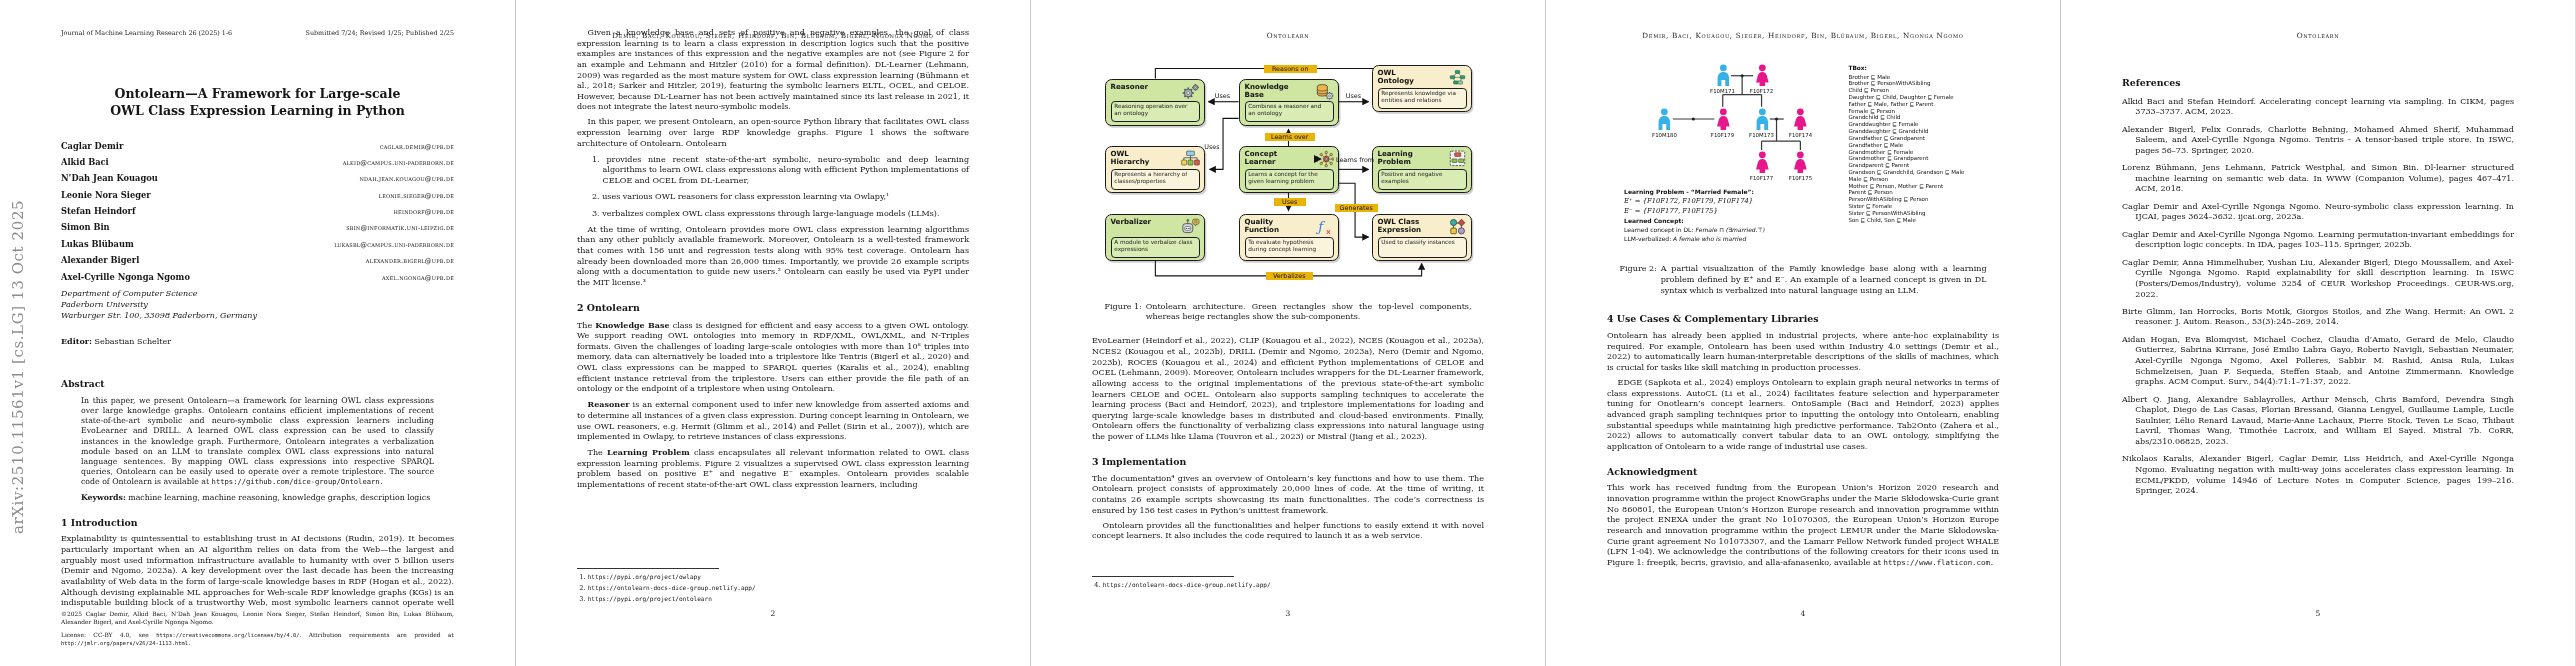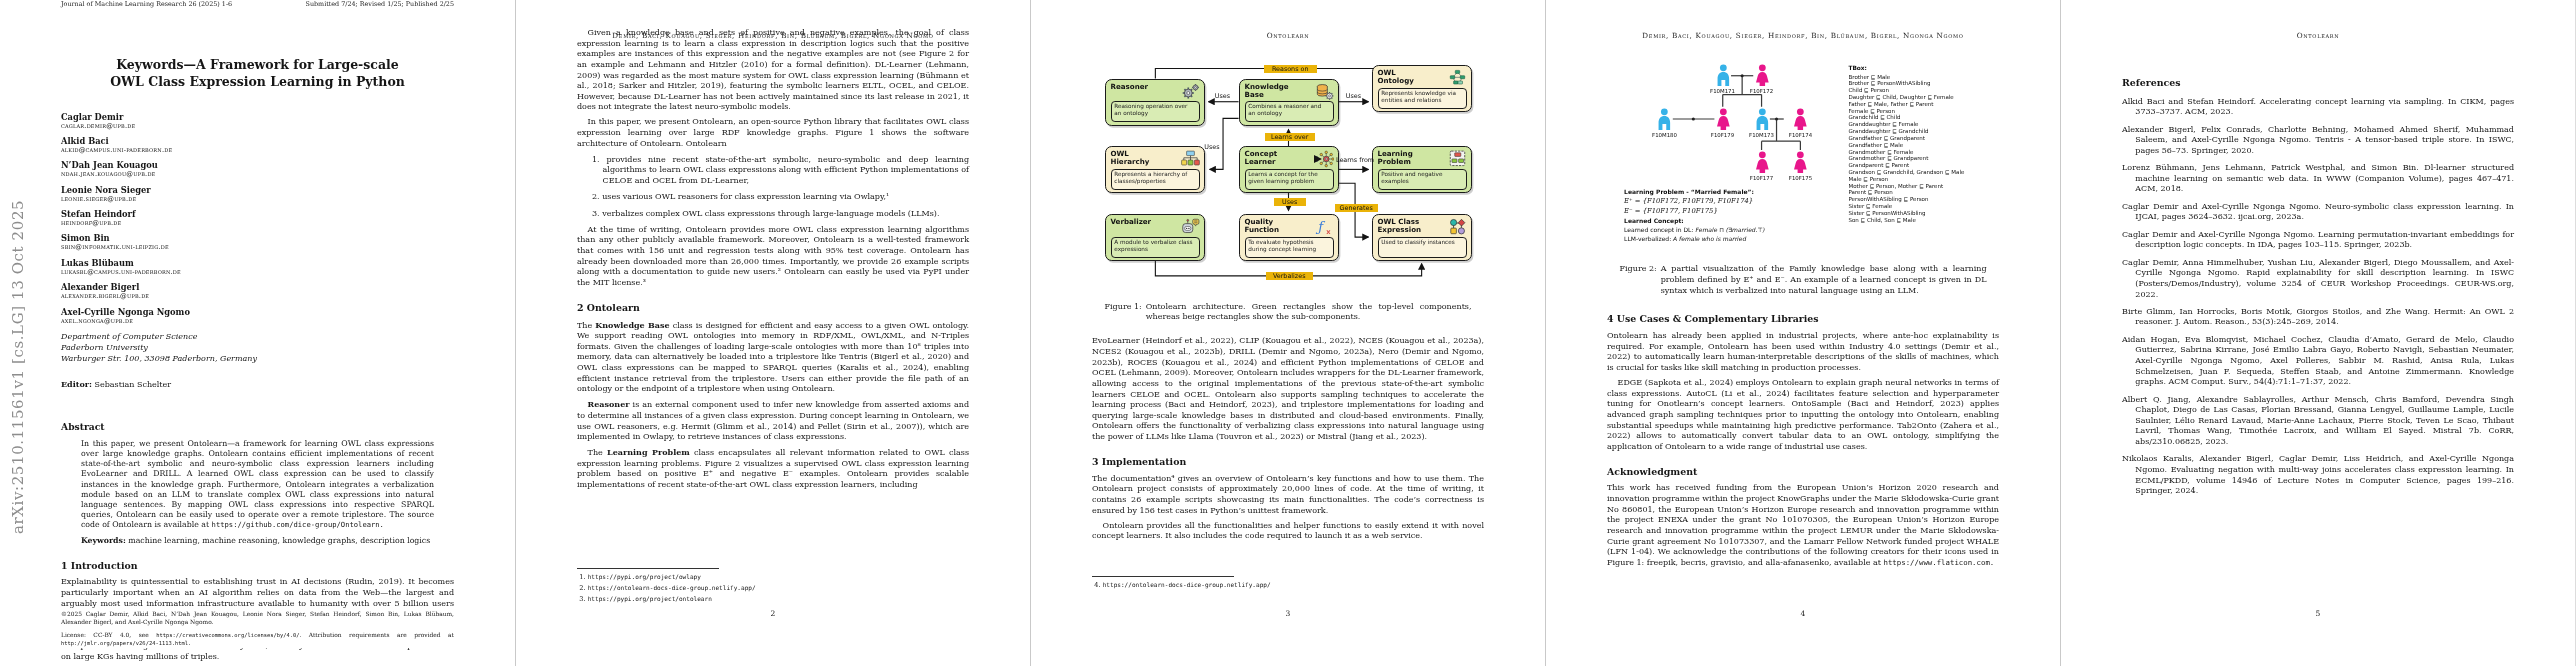--- a/index.html
+++ b/index.html
@@ -2,30 +2,30 @@
 <html style="font-size:9px"><head>
 <meta charset="utf-8">
 <style>
   html,body{margin:0;padding:0;background:#dddddd;}
   .board{display:flex;width:2576px;height:667px;}
   .sheet{width:515px;height:667px;box-sizing:border-box;background:#ffffff;position:relative;
          overflow:hidden;font-family:"DejaVu Serif",serif;color:#161616;flex:0 0 515px;}
   .sheet+.sheet{border-left:0.6px solid #c9c9c9;}
   .inner{margin:0 61px;position:relative;}
   
-  .jheader{display:flex;justify-content:space-between;font-size:6.4px;color:#222;gap:40px;}
+  .jheader{display:flex;justify-content:space-between;font-size:6.4px;padding-top:29px;color:#222;gap:40px;}
   .runhead{position:absolute;top:31px;left:61px;right:61px;text-align:center;
            font-variant:small-caps;letter-spacing:0.7px;font-size:7.2px;color:#1c1c1c;}
   .pagenum{position:absolute;bottom:49px;left:0;right:0;text-align:center;font-size:7.5px;}
   
   .arxiv-banner{position:absolute;left:9px;top:142px;height:450px;display:flex;align-items:center;justify-content:center;
     writing-mode:vertical-rl;transform:rotate(180deg);font-size:15px;color:#8d8d8d;letter-spacing:0.6px;white-space:nowrap;}
   .ptitle{text-align:center;font-weight:bold;font-size:12.5px;line-height:1.38;margin-top:48px;}
   .authors{margin-top:21px;}
-  .author-row{display:flex;justify-content:space-between;align-items:flex-start;margin-bottom:6.4px;flex-direction:column;}
+  .author-row{display:flex;justify-content:space-between;align-items:flex-end;margin-bottom:6.4px;}
   .aname{font-weight:bold;font-size:8.3px;}
   .aemail{font-variant:small-caps;font-size:6.7px;letter-spacing:0.2px;}
   .affil{font-style:italic;font-size:8px;line-height:1.4;margin-top:1.1px;}
   .editor{margin-top:14.5px;font-size:8px;}
   .editor b{font-weight:bold;}
   .abshead{text-align:left;font-weight:bold;font-size:9.2px;margin-top:32px;}
   .abstext{margin:6.7px 20px 0 20px;font-size:7.8px;line-height:1.31;text-align:justify;}
   .kw{margin:5.6px 20px 0 20px;font-size:7.8px;line-height:1.31;text-align:justify;}
   .mono{font-family:"DejaVu Sans Mono",monospace;font-size:.92em;}
   .sechead{font-weight:bold;font-size:9.4px;margin:13.3px 0 6.7px 0;}
@@ -96,21 +96,21 @@
 <div class="board">
 
   <div class="sheet">
     <div class="arxiv-banner">arXiv:2510.11561v1  [cs.LG]  13 Oct 2025</div>
     <div class="inner">
       <div class="jheader">
         <span>Journal of Machine Learning Research 26 (2025) 1-6</span>
         <span>Submitted 7/24; Revised 1/25; Published 2/25</span>
       </div>
       <div class="ptitle">
-        <div>Keywords—A Framework for Large-scale</div>
+        <div>Ontolearn—A Framework for Large-scale</div>
         <div>OWL Class Expression Learning in Python</div>
       </div>
       <div class="authors">
         <div class="author-row">
           <span class="aname">Caglar Demir</span>
           <span class="aemail">caglar.demir@upb.de</span>
         </div>
         <div class="author-row">
           <span class="aname">Alkid Baci</span>
           <span class="aemail">alkid@campus.uni-paderborn.de</span>

